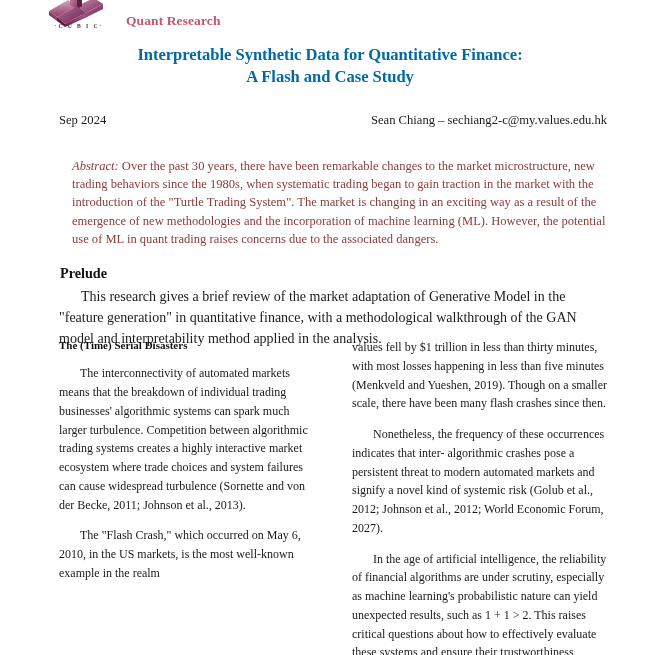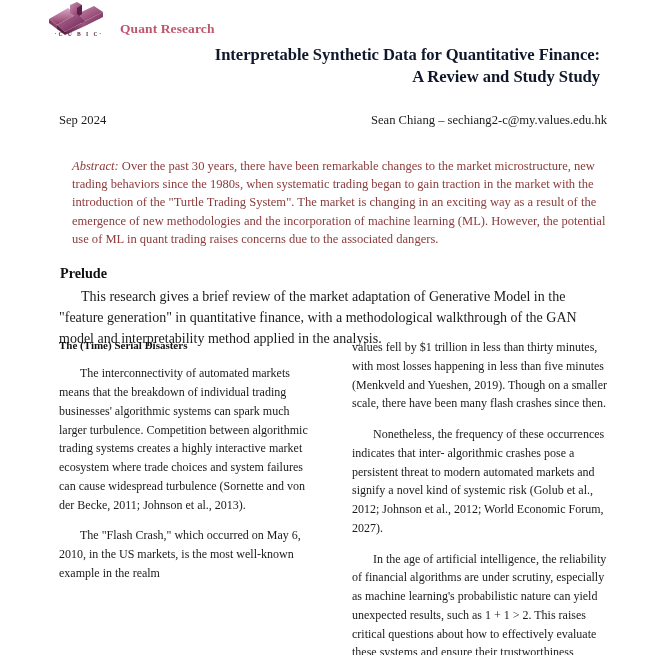--- a/index.html
+++ b/index.html
@@ -20,25 +20,26 @@
     width: 655px;
     height: 655px;
     position: relative;
     box-sizing: border-box;
     overflow: hidden;
   }
 
   
   .masthead {
     position: absolute;
-    top: 8px;
+    top: 0px;
     left: 46px;
     height: 36px;
     display: flex;
     align-items: flex-start;
+    gap: 6px;
   }
   .logo-wrap {
     position: relative;
     width: 68px;
     height: 36px;
   }
   .logo-svg {
     position: absolute;
     top: -6px;
     left: 0;
@@ -68,25 +69,25 @@
     letter-spacing: 0.1px;
     white-space: nowrap;
   }
 
   
   .title {
     position: absolute;
     top: 44px;
     left: 60px;
     width: 540px;
-    text-align: right;
+    text-align: center;
     font-weight: 700;
     font-size: 16.6px;
     line-height: 1.33;
-    color: #0f172a;
+    color: #0369a1;
     letter-spacing: -0.05px;
     font-family: Liberation Serif, serif;
   }
   .title .line { display: block; }
 
   
   .byline {
     position: absolute;
     top: 113px;
     left: 59px;
@@ -211,21 +212,21 @@
         <polygon points="11,23 19,30 19,33 11,27" fill="#5a1d41"></polygon>
         <polygon points="19,30 39,19 39,24 19,33" fill="url(#gB)"></polygon>
       </svg>
       <div class="logo-word">·C U B I C·</div>
     </div>
     <div class="brand">Quant Research</div>
   </div>
 
   <div class="title">
     <span class="line">Interpretable Synthetic Data for Quantitative Finance:</span>
-    <span class="line">A Review and Study Study</span>
+    <span class="line">A Flash and Case Study</span>
   </div>
 
   <div class="byline">
     <span>Sep 2024</span>
     <span>Sean Chiang – sechiang2-c@my.values.edu.hk</span>
   </div>
 
   <div class="abstract">
     <span class="lbl">Abstract:</span><span> Over the past 30 years, there have been remarkable changes to the market microstructure, new trading behaviors since the 1980s, when systematic trading began to gain traction in the market with the introduction of the "Turtle Trading System". The market is changing in an exciting way as a result of the emergence of new methodologies and the incorporation of machine learning (ML). However, the potential use of ML in quant trading raises concerns due to the associated dangers.</span>
   </div>

